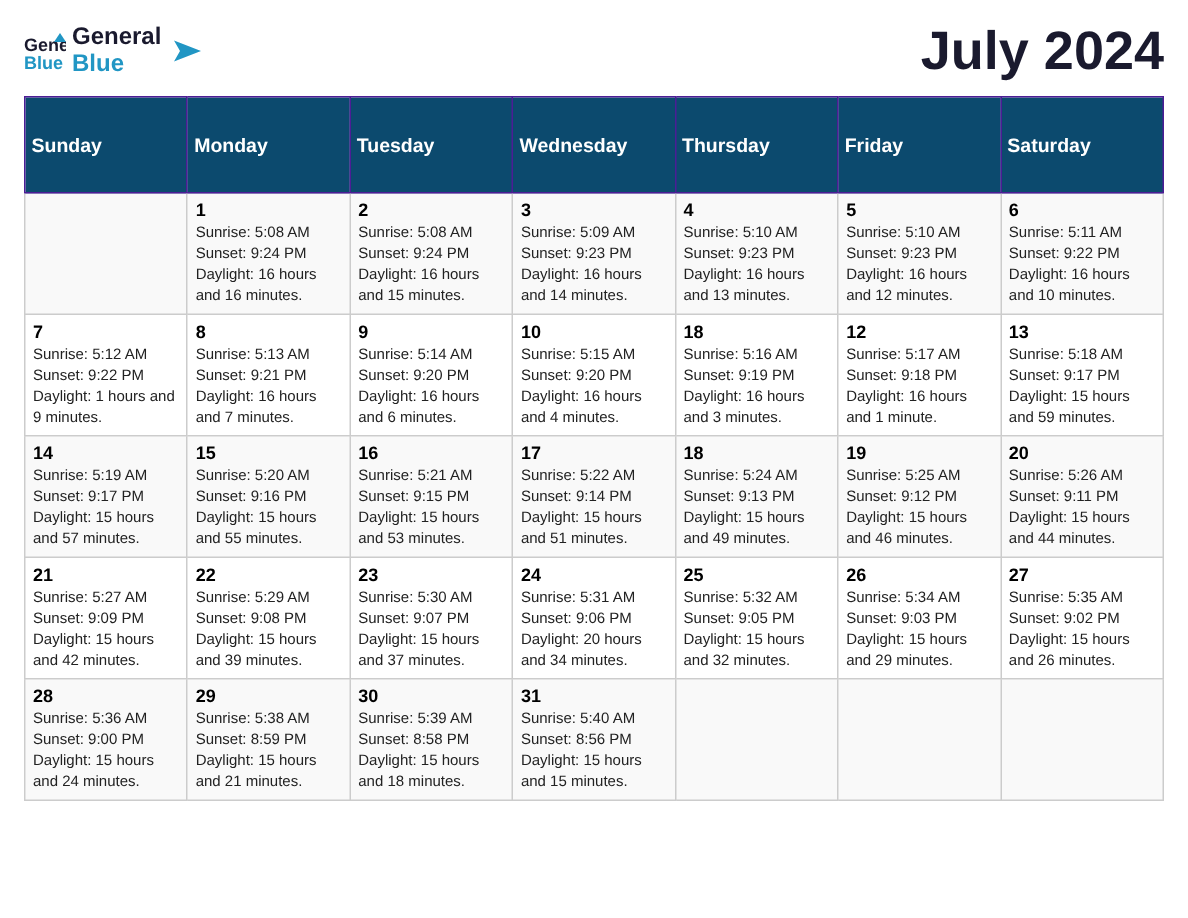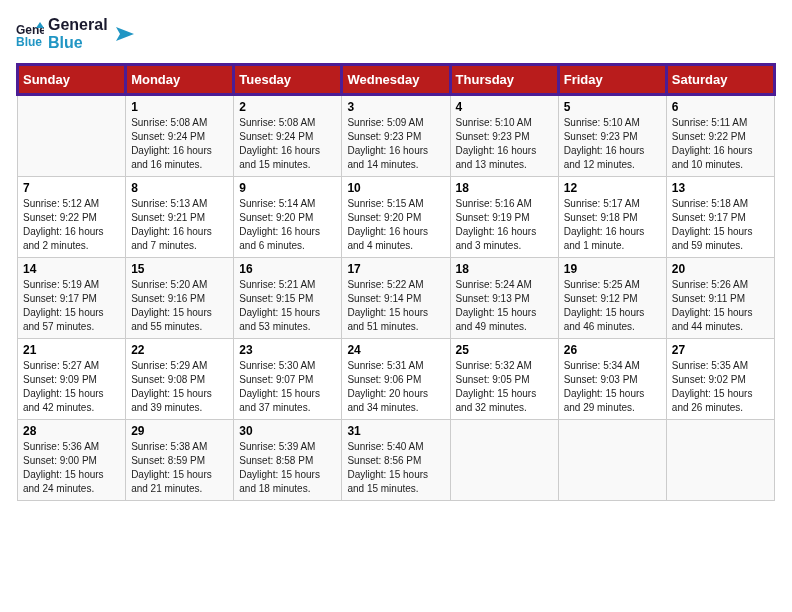--- a/index.html
+++ b/index.html
@@ -37,27 +37,27 @@
     .location {
       font-size: 16px;
       color: #444;
     }
     table {
       width: 100%;
       border-collapse: collapse;
       font-size: 11px;
     }
     thead tr th {
-      background-color: #b91c1c;
+      background-color: #0c4a6e;
       color: #fff;
-      padding: 6px 4px;
+      padding: 24px 4px;
       text-align: left;
       font-size: 13px;
       font-weight: bold;
-      border: 3px solid #4c1d95;
+      border: 1px solid #4c1d95;
     }
     tbody tr td {
       border: 1px solid #ccc;
       padding: 4px 5px;
       vertical-align: top;
       width: 108px;
       height: 80px;
       background: #fff;
     }
     tbody tr:nth-child(odd) td {
@@ -93,20 +93,21 @@
     </svg>
     <div style="line-height:1.1;">
       <div style="font-size:16px;font-weight:bold;color:#1a1a2e;">General</div>
       <div style="font-size:16px;font-weight:bold;color:#2196c4;">Blue</div>
     </div>
     <svg width="22" height="22" viewBox="0 0 22 22">
       <polygon points="4,4 22,11 4,18 8,11" fill="#2196c4"></polygon>
     </svg>
   </div>
   <div class="title-block">
+    <div class="month-year">July 2024</div>
   </div>
 </div>
 
 <table>
   <thead>
     <tr>
       <th>Sunday</th>
       <th>Monday</th>
       <th>Tuesday</th>
       <th>Wednesday</th>
@@ -166,21 +167,21 @@
             <div>Daylight: 16 hours and 10 minutes.</div>
           </div>
         </td>
       </tr>
       <tr>
         <td>
           <div class="day-number">7</div>
           <div class="day-info">
             <div>Sunrise: 5:12 AM</div>
             <div>Sunset: 9:22 PM</div>
-            <div>Daylight: 16 hours and 2 minutes.</div>
+            <div>Daylight: 1 hours and 9 minutes.</div>
           </div>
         </td>
         <td>
           <div class="day-number">8</div>
           <div class="day-info">
             <div>Sunrise: 5:13 AM</div>
             <div>Sunset: 9:21 PM</div>
             <div>Daylight: 16 hours and 7 minutes.</div>
           </div>
         </td>

